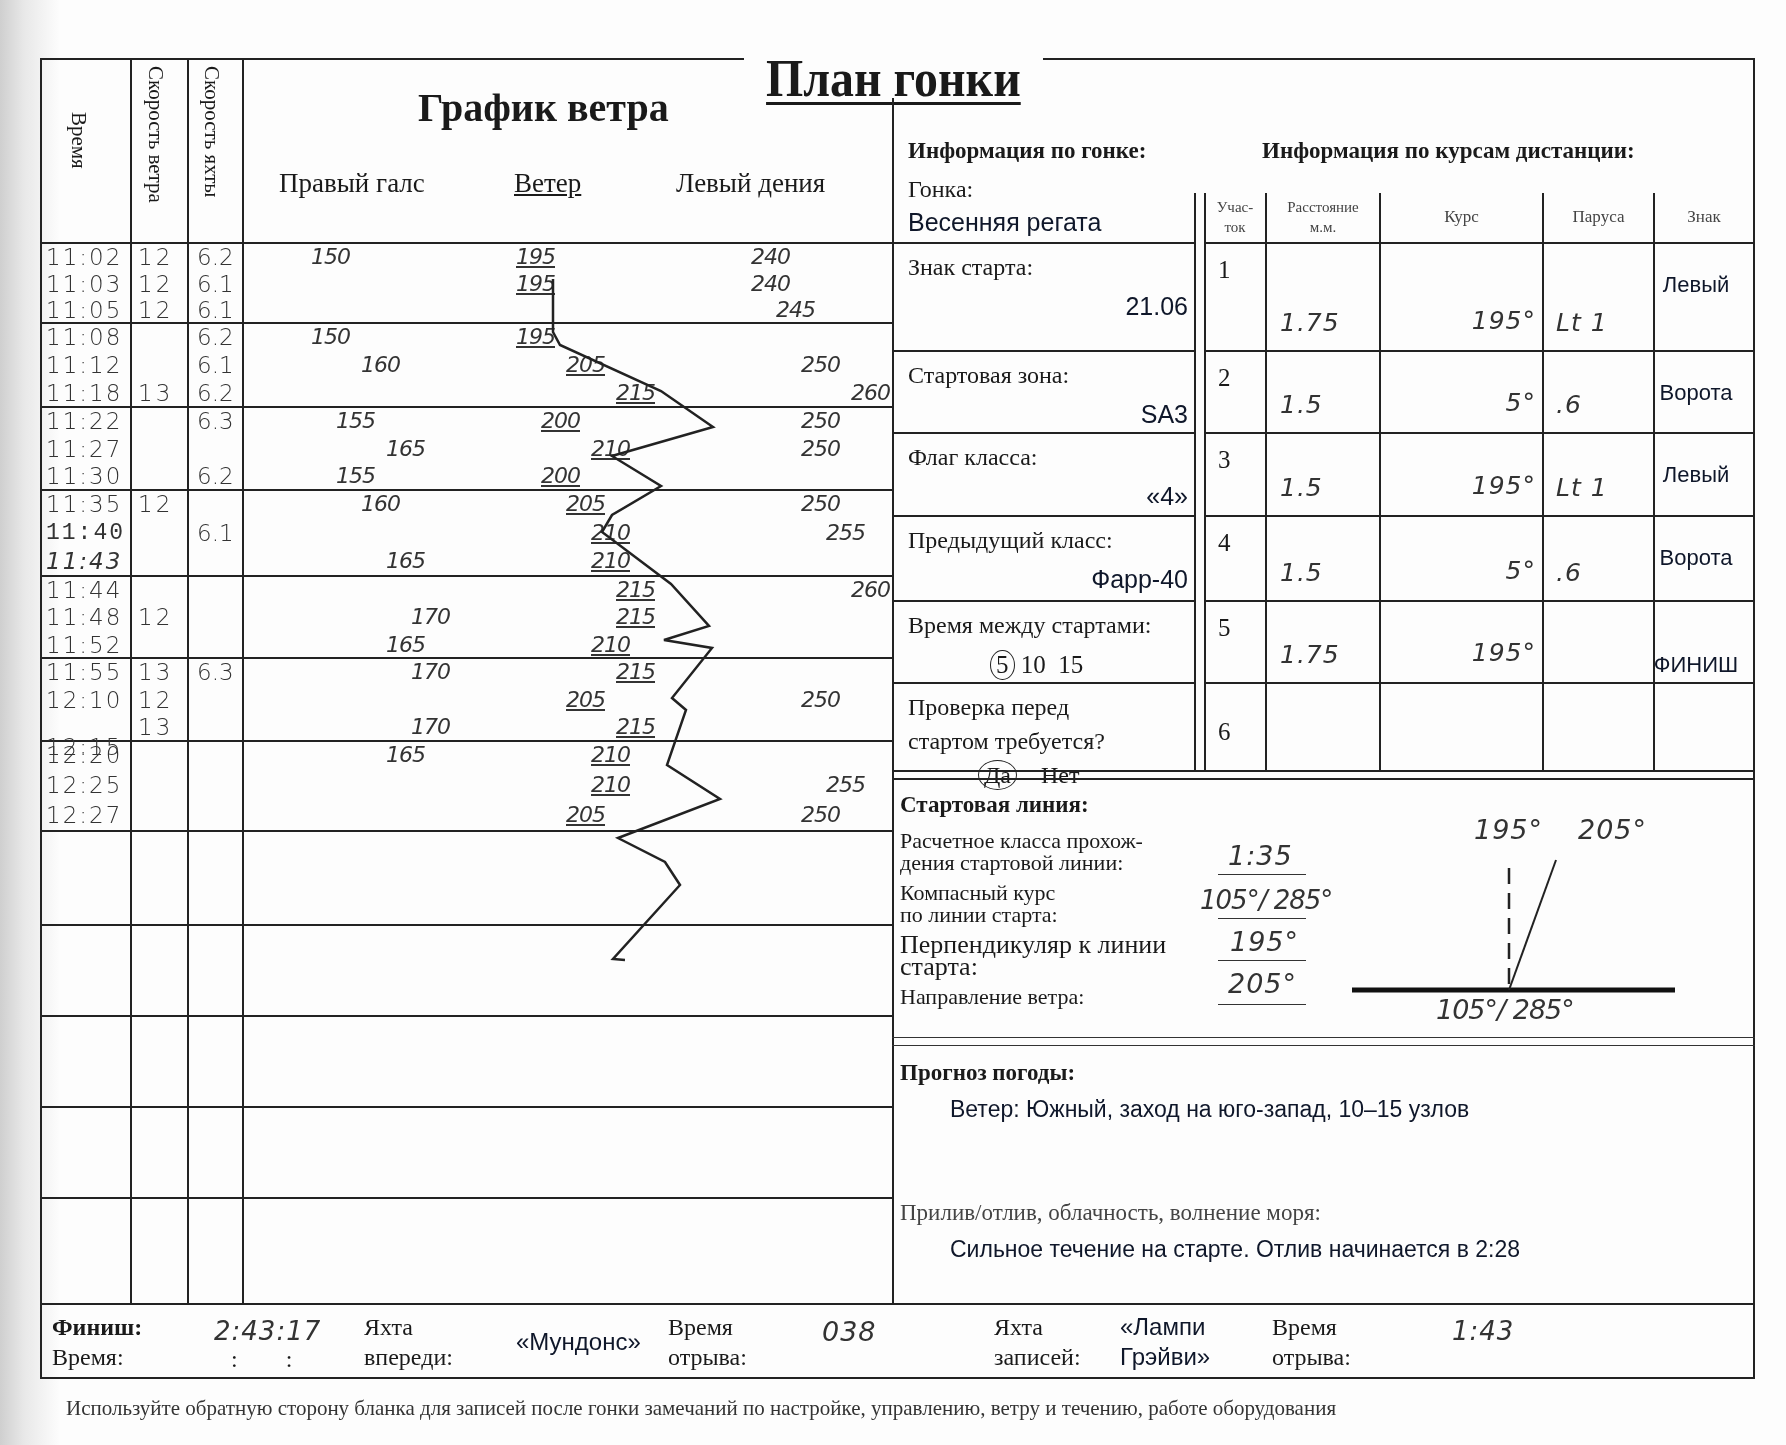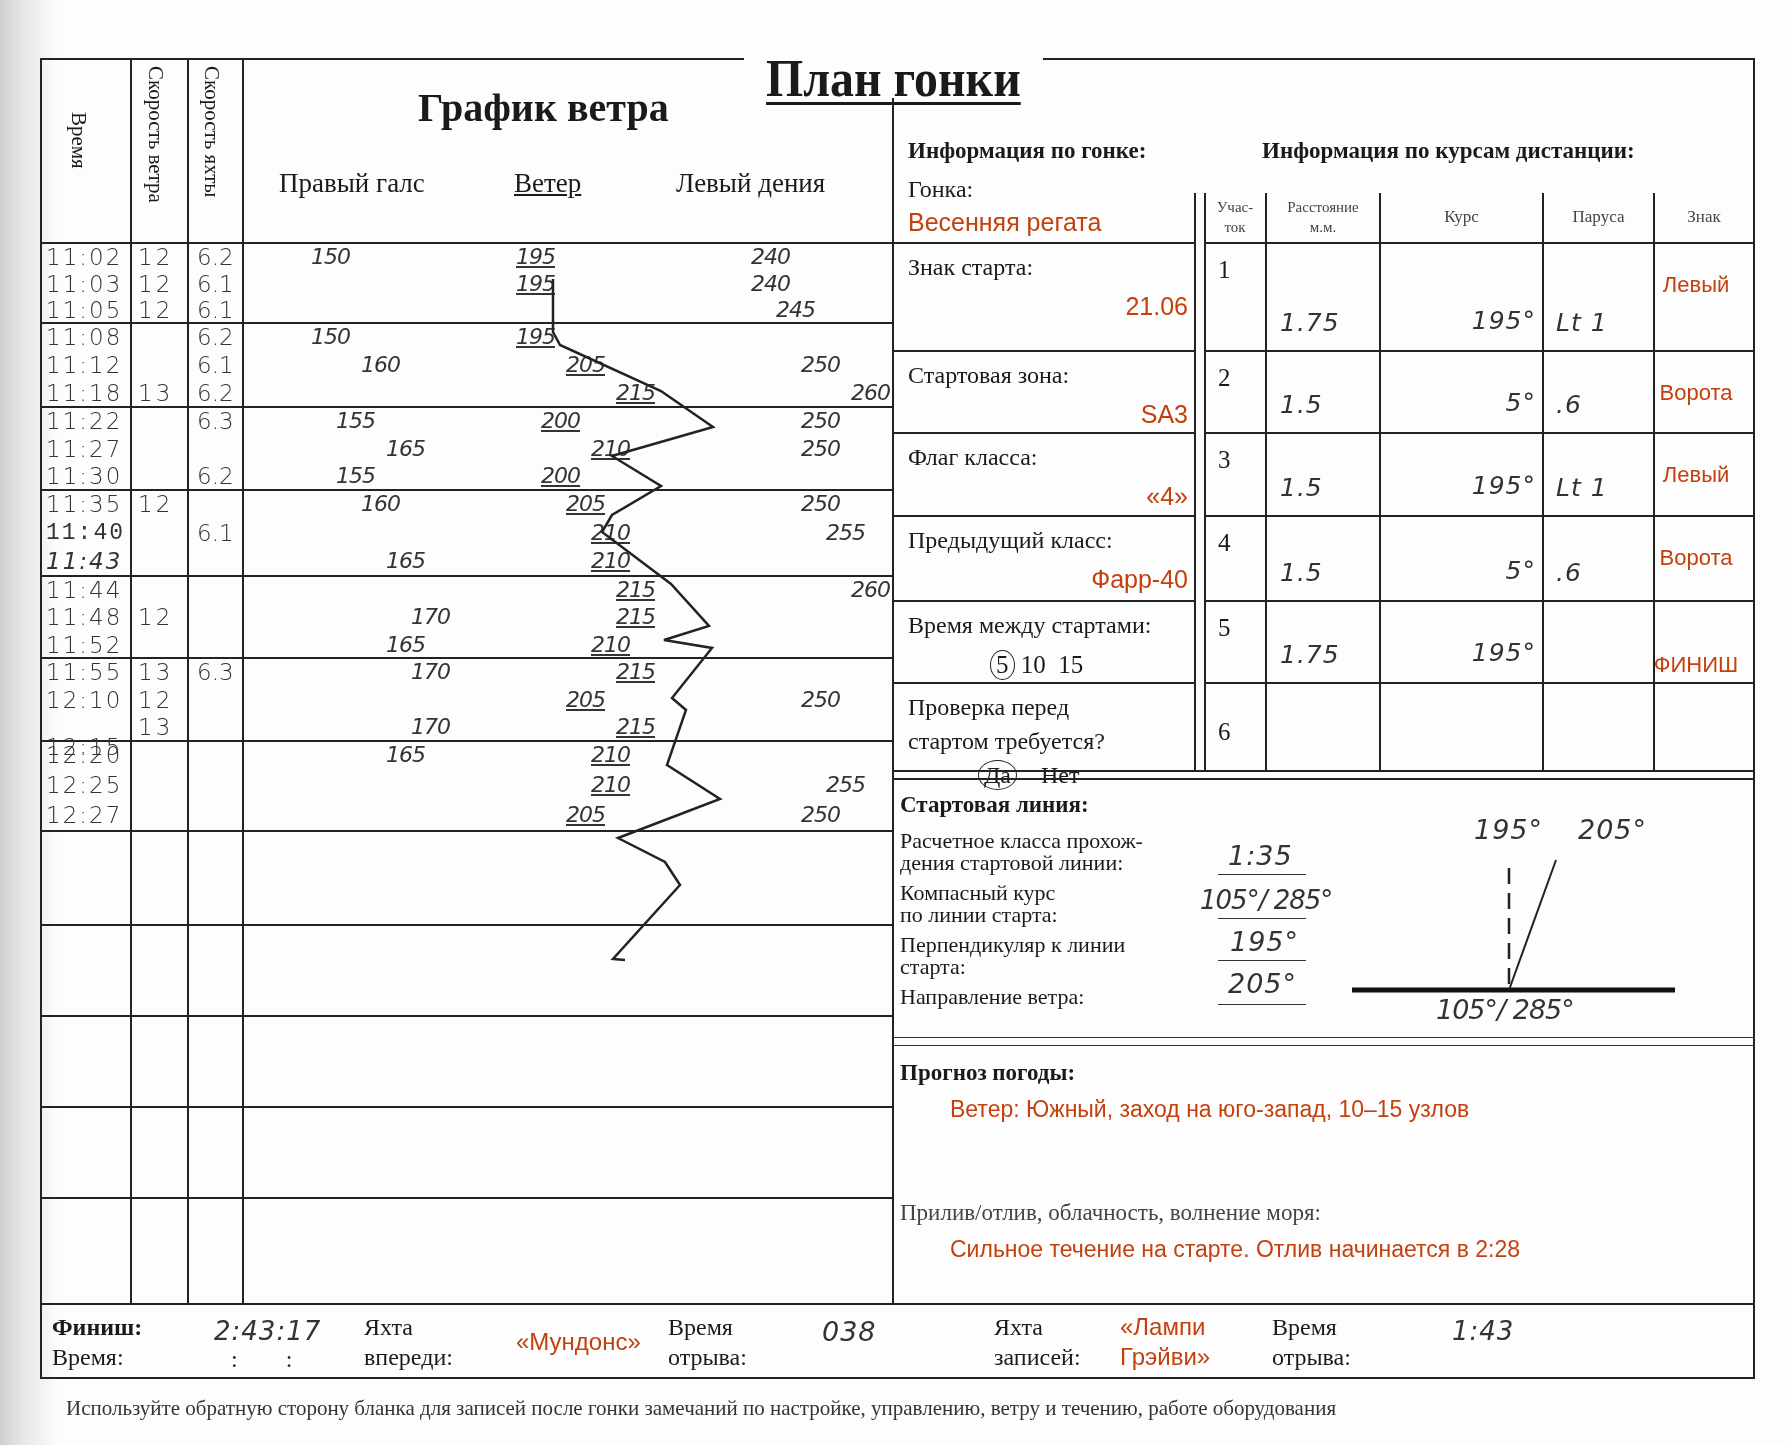--- a/index.html
+++ b/index.html
@@ -5,21 +5,21 @@
   html, body { margin:0; padding:0; }
   body { width:1786px; height:1445px; position:relative; background:#fdfdfd; overflow:hidden;
          font-family:"Liberation Serif", serif; color:#1a1a1a; }
   .shade { position:absolute; left:0; top:0; width:60px; height:1445px;
            background:linear-gradient(to right,#cfcfcf 0%,#e8e8e8 40%,rgba(253,253,253,0) 100%); }
   .abs { position:absolute; }
   .line-h { position:absolute; height:0; border-top:2px solid #222; }
   .line-v { position:absolute; width:0; border-left:2px solid #222; }
   .thin-h { position:absolute; height:0; border-top:1.5px solid #333; }
   .hand { font-family:"DejaVu Sans", sans-serif; font-style:italic; font-weight:300; color:#333; letter-spacing:1px; }
-  .print { font-family:"Liberation Sans", sans-serif; color:#c2410c; }
+  .print { font-family:"Liberation Sans", sans-serif; color:#0f172a; }
   .serif { font-family:"Liberation Serif", serif; }
   .title { position:absolute; left:0; top:14px; width:1786px; text-align:center;margin-top:35px; }
   .title span { display:inline-block; font-size:52px; font-weight:bold; text-decoration:underline;
                 text-decoration-thickness:3px; text-underline-offset:6px; padding:0 24px; background:#fdfdfd;
                 transform:scaleX(0.92); }
   .vtext { position:absolute; writing-mode:vertical-rl; font-size:21px; white-space:nowrap; }
   .time { position:absolute; left:46px; font-size:23px; letter-spacing:2px; color:#333; font-family:"DejaVu Sans", sans-serif; font-weight:300; }
   .ws { position:absolute; left:138px; font-size:23px; letter-spacing:3px; color:#333; font-family:"DejaVu Sans", sans-serif; font-weight:300; }
   .ys { position:absolute; left:197px; font-size:23px; color:#333; font-family:"DejaVu Sans", sans-serif; font-weight:300; }
   .gv { position:absolute; font-size:22px; color:#333; font-family:"DejaVu Sans", sans-serif; font-style:italic; font-weight:300; letter-spacing:-1px; }
@@ -267,21 +267,21 @@
 <div class="abs hand" style="left:1228px; top:840px; font-size:27px;">1:35</div>
 <div class="thin-h" style="left:1218px; top:874px; width:88px;"></div>
 
 <div class="abs serif" style="left:900px; top:882px; font-size:22px; line-height:22px;">
   <div>Компасный курс</div>
   <div>по линии старта:</div>
 </div>
 <div class="abs hand" style="left:1200px; top:885px; font-size:26px; letter-spacing:-1px;">105°/ 285°</div>
 <div class="thin-h" style="left:1218px; top:918px; width:88px;"></div>
 
-<div class="abs serif" style="left:900px; top:934px; font-size:22px; line-height:22px;">
+<div class="abs serif" style="left:900px; top:934px; font-size:26px; line-height:22px;">
   <div>Перпендикуляр к линии</div>
   <div>старта:</div>
 </div>
 <div class="abs hand" style="left:1230px; top:926px; font-size:27px;">195°</div>
 <div class="thin-h" style="left:1218px; top:960px; width:88px;"></div>
 
 <div class="abs serif" style="left:900px; top:984px; font-size:22px;">Направление ветра:</div>
 <div class="abs hand" style="left:1228px; top:968px; font-size:27px;">205°</div>
 <div class="thin-h" style="left:1218px; top:1004px; width:88px;"></div>
 

